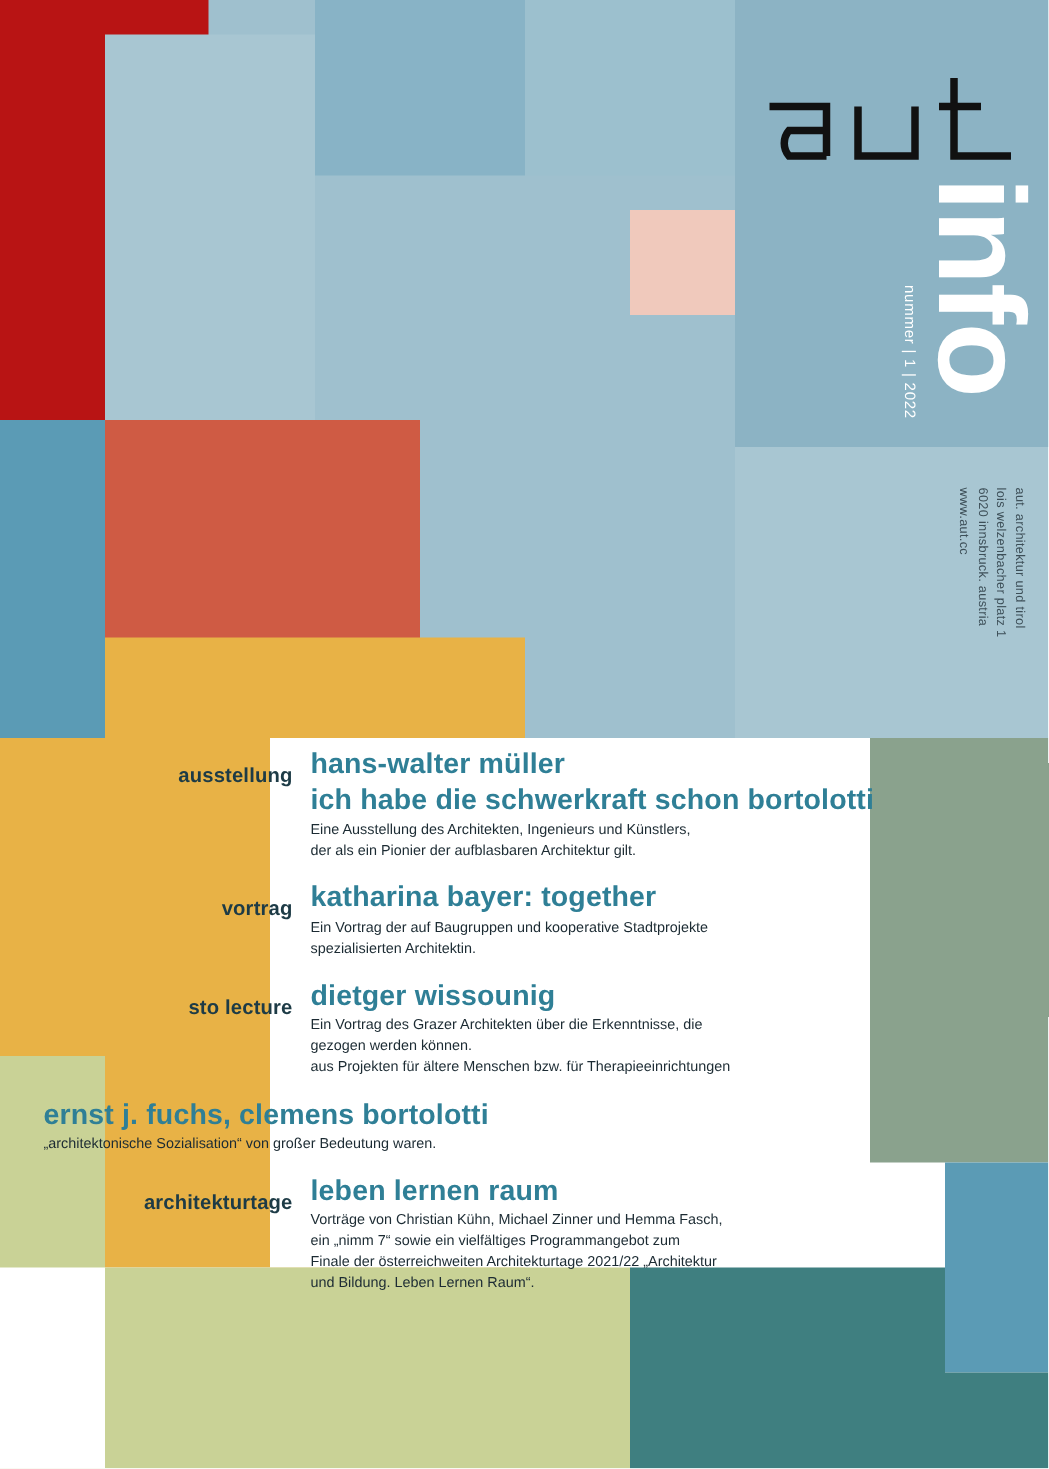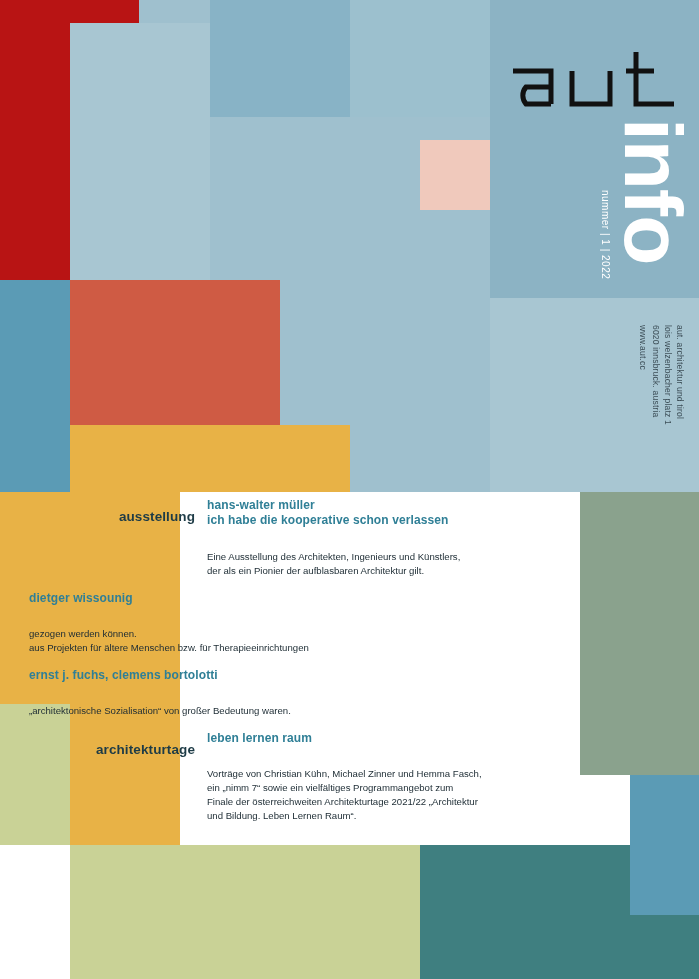--- a/index.html
+++ b/index.html
@@ -90,28 +90,28 @@
     font-size: 13.5px;
     font-weight: bold;
     color: #1d3b46;
     padding-top: 11px;
     letter-spacing: 0.1px;
   }
   .entry-body {
     width: 400px;
   }
   .entry-title {
-    font-size: 12px;
+    font-size: 19px;
     font-weight: bold;
     color: #2f7f96;
     line-height: 1.28;
     letter-spacing: 0.1px;
   }
   .entry-desc {
-    margin-top: 21px;
+    margin-top: 0;
     font-size: 9.6px;
     line-height: 1.45;
     color: #1c2b33;
   }
   .entry-desc .l { display: block; }
   
 </style>
 </head>
 <body>
 
@@ -187,36 +187,50 @@
     <span class="line">www.aut.cc</span>
   </div>
 
   <div id="program">
 
     <div class="entry">
       <div class="entry-label">ausstellung</div>
       <div class="entry-body">
         <div class="entry-title">
           <span style="display:block">hans-walter müller</span>
-          <span style="display:block">ich habe die kooperative schon verlassen</span>
+          <span style="display:block">ich habe die schwerkraft schon bortolotti</span>
         </div>
         <div class="entry-desc">
           <span class="l">Eine Ausstellung des Architekten, Ingenieurs und Künstlers,</span>
           <span class="l">der als ein Pionier der aufblasbaren Architektur gilt.</span>
         </div>
       </div>
     </div>
 
-
-    <div class="entry">
+    <div class="entry">
+      <div class="entry-label">vortrag</div>
+      <div class="entry-body">
+        <div class="entry-title">
+          <span style="display:block">katharina bayer: together</span>
+        </div>
+        <div class="entry-desc">
+          <span class="l">Ein Vortrag der auf Baugruppen und kooperative Stadtprojekte</span>
+          <span class="l">spezialisierten Architektin.</span>
+        </div>
+      </div>
+    </div>
+
+    <div class="entry">
+      <div class="entry-label">sto lecture</div>
       <div class="entry-body">
         <div class="entry-title">
           <span style="display:block">dietger wissounig</span>
         </div>
         <div class="entry-desc">
+          <span class="l">Ein Vortrag des Grazer Architekten über die Erkenntnisse, die</span>
           <span class="l">gezogen werden können.</span>
           <span class="l">aus Projekten für ältere Menschen bzw. für Therapieeinrichtungen</span>
         </div>
       </div>
     </div>
 
     <div class="entry">
       <div class="entry-body">
         <div class="entry-title">
           <span style="display:block">ernst j. fuchs, clemens bortolotti</span>

